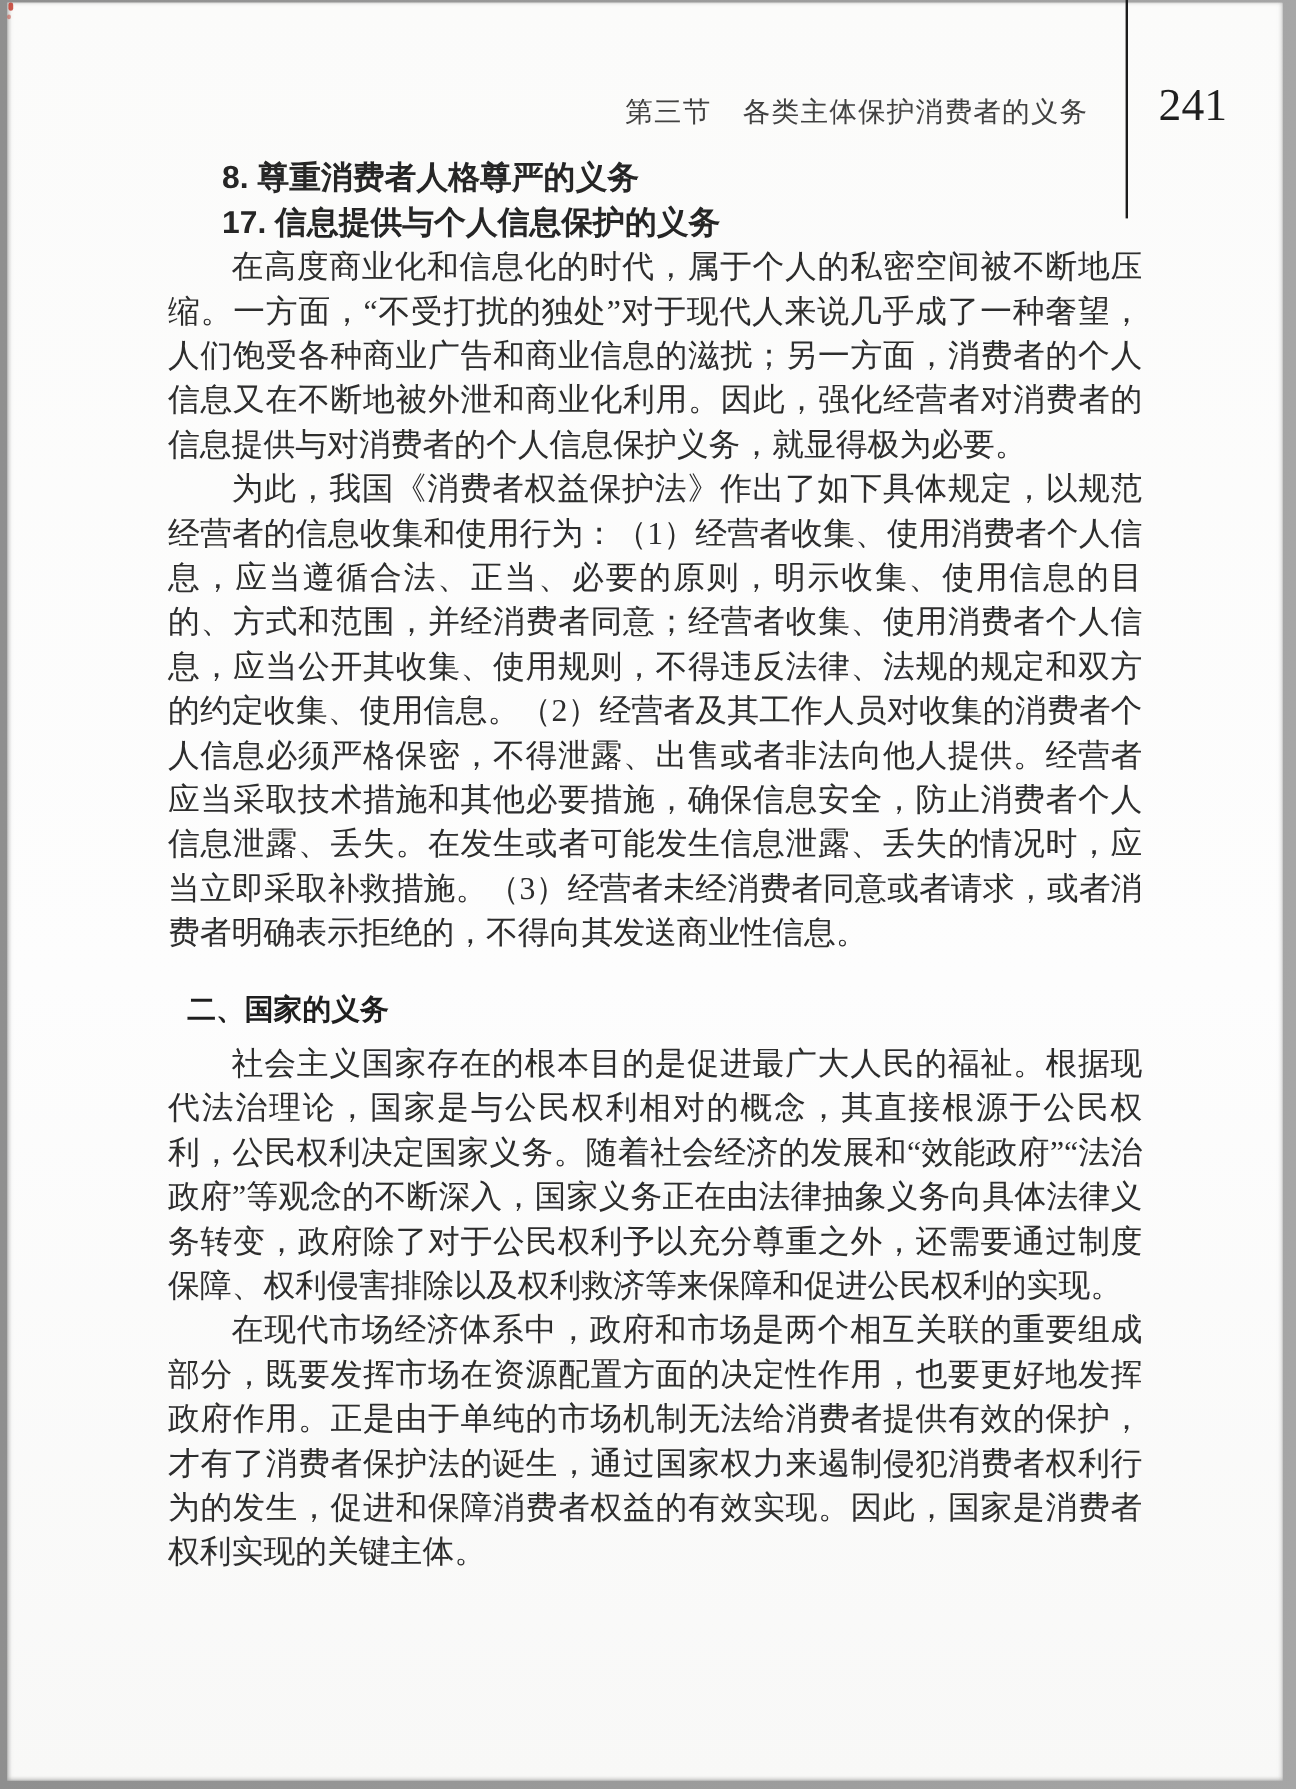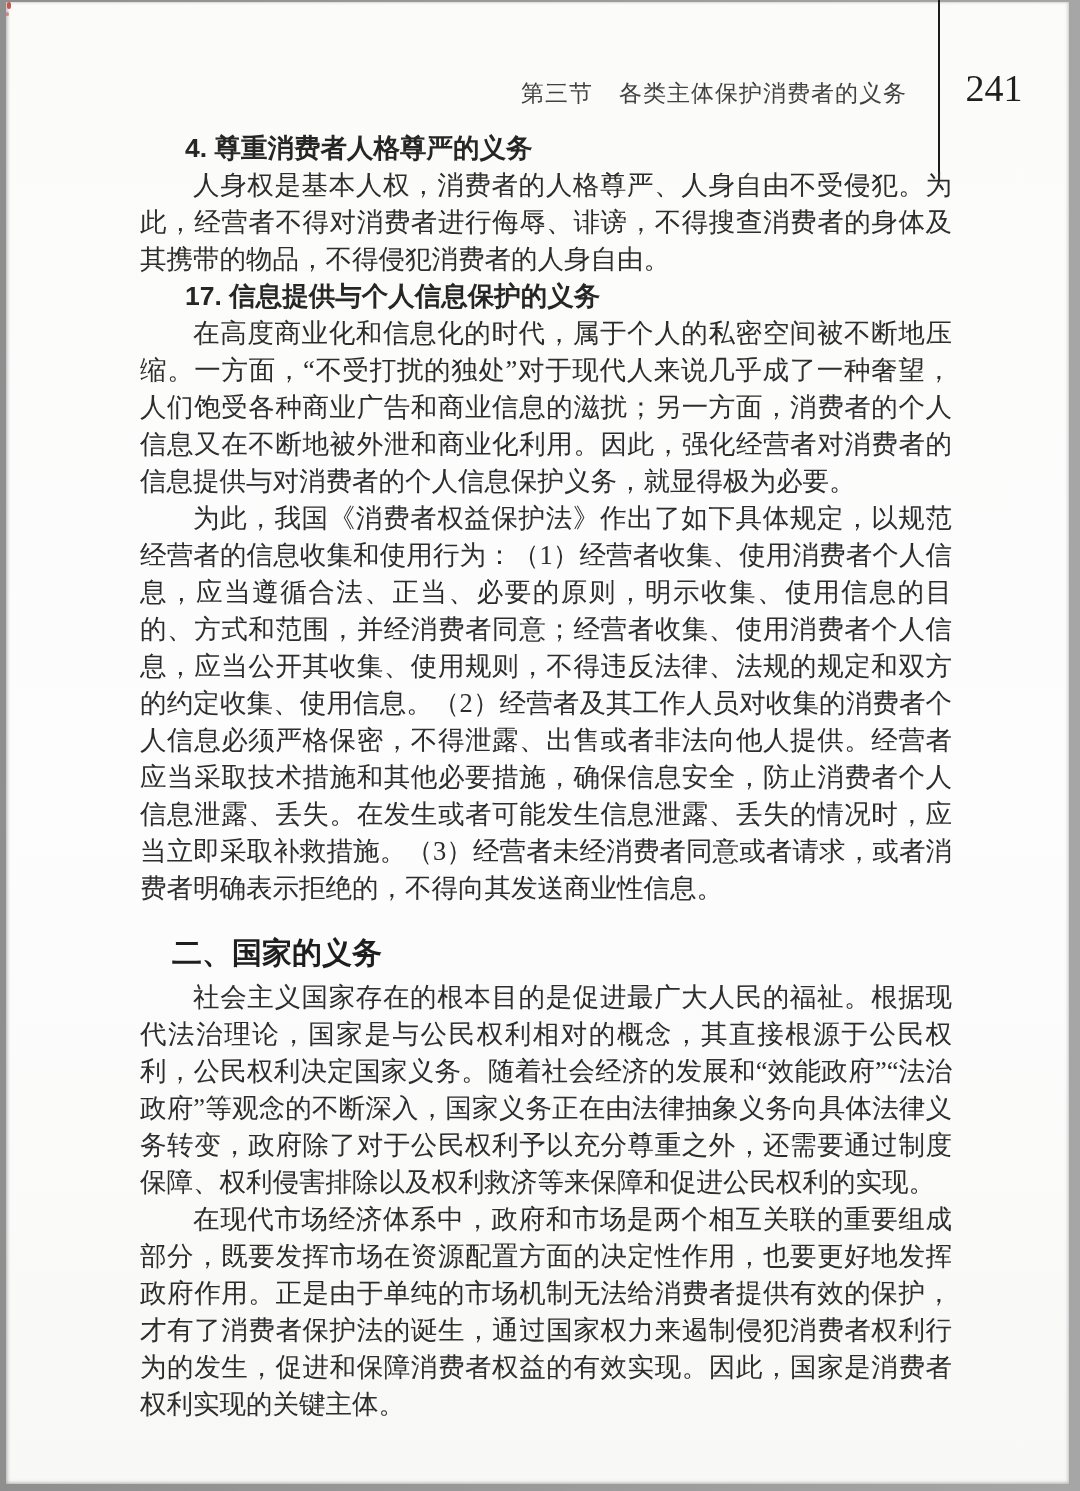--- a/index.html
+++ b/index.html
@@ -77,24 +77,24 @@
   .p { text-indent: 2em; }
   .hnum {
     font-family: "Liberation Sans", "DejaVu Sans", sans-serif;
     font-weight: 600;
     text-indent: 1.7em;
     color: #262626;
   }
   .h2 {
     font-family: "Liberation Sans", "DejaVu Sans", sans-serif;
     font-weight: 700;
-    font-size: 30px;
+    font-size: 24px;
     margin-top: 27px;
     margin-bottom: 8px;
-    margin-left: 32px;
+    margin-left: 16px;
     color: #1e1e1e;
   }
   .hkai {
     font-style: italic;
     margin-left: 32px;
     margin-bottom: 2px;
     font-size: 26px;
     color: #2a2a2a;
   }
 </style>
@@ -108,22 +108,21 @@
 
   <div class="running-head">
     <div class="head-title">
       <span class="sec-label">第三节</span><span>各类主体保护消费者的义务</span>
     </div>
     <div class="head-rule"></div>
     <div class="page-num">241</div>
   </div>
 
   <div class="textblock">
-    <div class="hnum">4. 尊重消费者人格尊严的义务</div>
-    <div class="p">人身权是基本人权，消费者的人格尊严、人身自由不受侵犯。为此，经营者不得对消费者进行侮辱、诽谤，不得搜查消费者的身体及其携带的物品，不得侵犯消费者的人身自由。</div>
+    <div class="hnum">8. 尊重消费者人格尊严的义务</div>
     <div class="hnum">17. 信息提供与个人信息保护的义务</div>
     <div class="p">在高度商业化和信息化的时代，属于个人的私密空间被不断地压缩。一方面，“不受打扰的独处”对于现代人来说几乎成了一种奢望，人们饱受各种商业广告和商业信息的滋扰；另一方面，消费者的个人信息又在不断地被外泄和商业化利用。因此，强化经营者对消费者的信息提供与对消费者的个人信息保护义务，就显得极为必要。</div>
     <div class="p">为此，我国《消费者权益保护法》作出了如下具体规定，以规范经营者的信息收集和使用行为：（1）经营者收集、使用消费者个人信息，应当遵循合法、正当、必要的原则，明示收集、使用信息的目的、方式和范围，并经消费者同意；经营者收集、使用消费者个人信息，应当公开其收集、使用规则，不得违反法律、法规的规定和双方的约定收集、使用信息。（2）经营者及其工作人员对收集的消费者个人信息必须严格保密，不得泄露、出售或者非法向他人提供。经营者应当采取技术措施和其他必要措施，确保信息安全，防止消费者个人信息泄露、丢失。在发生或者可能发生信息泄露、丢失的情况时，应当立即采取补救措施。（3）经营者未经消费者同意或者请求，或者消费者明确表示拒绝的，不得向其发送商业性信息。</div>
     <div class="h2">二、国家的义务</div>
     <div class="p">社会主义国家存在的根本目的是促进最广大人民的福祉。根据现代法治理论，国家是与公民权利相对的概念，其直接根源于公民权利，公民权利决定国家义务。随着社会经济的发展和“效能政府”“法治政府”等观念的不断深入，国家义务正在由法律抽象义务向具体法律义务转变，政府除了对于公民权利予以充分尊重之外，还需要通过制度保障、权利侵害排除以及权利救济等来保障和促进公民权利的实现。</div>
     <div class="p">在现代市场经济体系中，政府和市场是两个相互关联的重要组成部分，既要发挥市场在资源配置方面的决定性作用，也要更好地发挥政府作用。正是由于单纯的市场机制无法给消费者提供有效的保护，才有了消费者保护法的诞生，通过国家权力来遏制侵犯消费者权利行为的发生，促进和保障消费者权益的有效实现。因此，国家是消费者权利实现的关键主体。</div>
   </div>
 
 </div>
 

